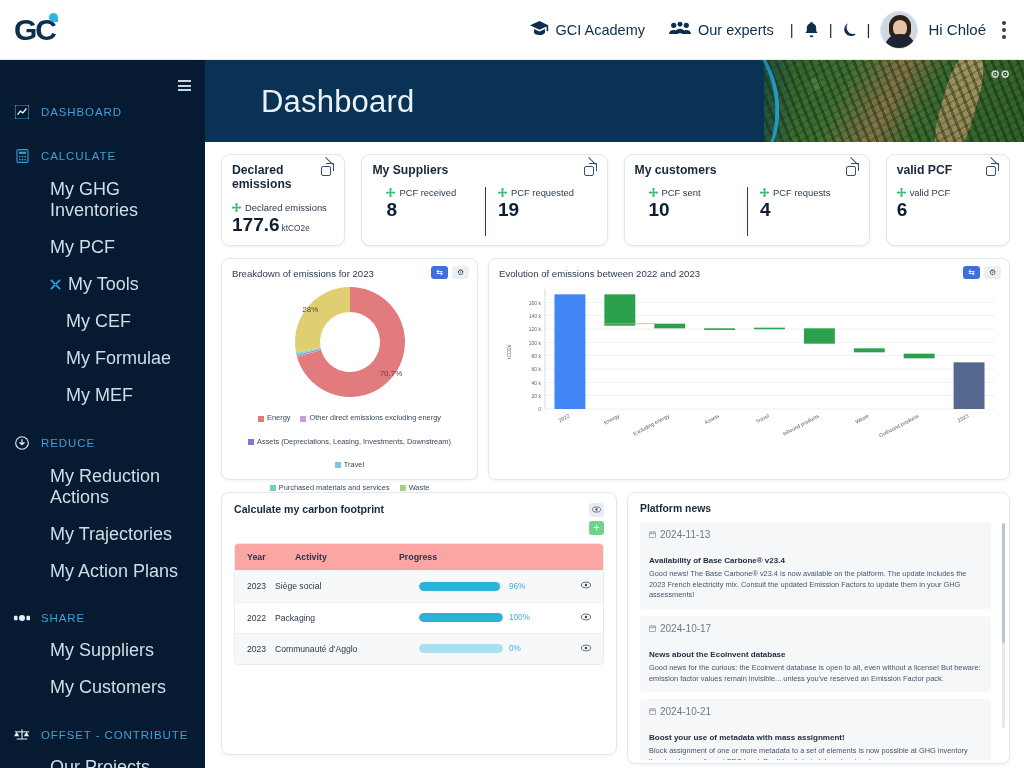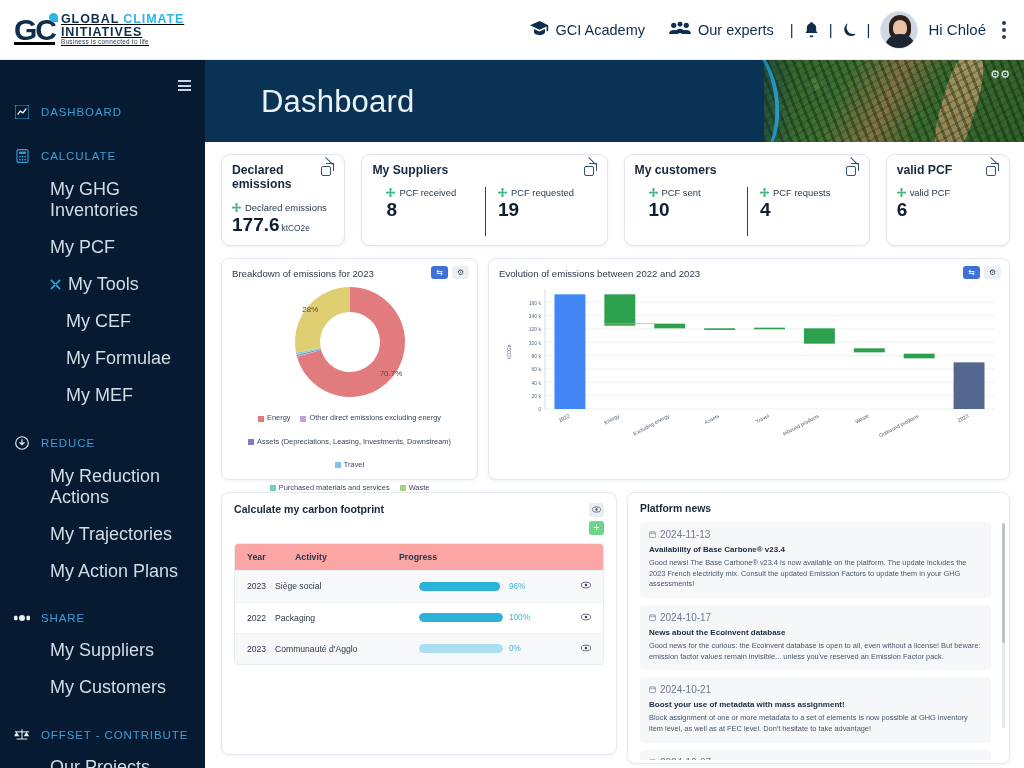--- a/index.html
+++ b/index.html
@@ -10,21 +10,21 @@
     overflow: hidden;
   }
   .app { position: relative; width: 1024px; height: 768px; }
 
   
   .topbar {
     position: absolute; top: 0; left: 0; width: 1024px; height: 60px;
     background: #ffffff; display: flex; align-items: center;
     border-bottom: 1px solid #e9edf2; z-index: 30;
   }
-  .logo-wrap { display: flex; align-items: center; padding-left: 14px; width: 205px; text-decoration: underline; }
+  .logo-wrap { display: flex; align-items: center; padding-left: 14px; width: 205px; }
   .logo-mark {
     font-size: 30px; font-weight: bold; color: #0e2e4d; letter-spacing: -2px;
     line-height: 1; position: relative; margin-right: 6px;
   }
   .logo-mark .swoosh {
     display: inline-block; width: 9px; height: 9px; background: #2cb6e5;
     border-radius: 50% 50% 0 50%; position: absolute; top: -2px; right: -3px;
   }
   .logo-text { line-height: 1.02; }
   .logo-l1 { font-size: 12.5px; font-weight: bold; color: #0e2e4d; letter-spacing: 0.9px; }
@@ -213,42 +213,37 @@
   .bar-track { width: 84px; height: 9px; border-radius: 6px; background: #eaeef2; overflow: hidden; }
   .bar-fill { height: 9px; border-radius: 6px; background: #2bb2d8; }
   .bar-fill.light { background: #a9dff0; }
   .prog-txt { font-size: 8.2px; color: #3bb3d6; }
   .c-eye { width: 34px; text-align: center; }
 
   .news-title { font-size: 10.4px; font-weight: bold; color: #18293d; }
   .news-list { margin-top: 8px; height: 238px; overflow: hidden; padding-right: 6px; }
   .news-item { background: #f6f7f9; border-radius: 4px; padding: 7px 9px 8px 9px; margin-bottom: 7px; }
   .news-date { display:flex; align-items:center; gap: 4px; font-size: 10px; color:#6c7a8a; }
-  .news-h { font-size: 8px; font-weight: bold; color: #1a2a3d; margin-top: 5px; }
+  .news-h { font-size: 8px; font-weight: bold; color: #1a2a3d; margin-top: 16px; }
   .news-p { font-size: 7.4px; color: #44556a; line-height: 1.45; margin-top: 4px; }
   .news-scroll {
     position: absolute; right: 4px; top: 30px; width: 3px; height: 205px;
     background: #e4e9ee; border-radius: 2px;
   }
   .news-scroll i { display:block; width:3px; height: 120px; background:#b9c3cd; border-radius:2px; }
 </style>
 </head>
 <body>
 
 <div class="app">
 
   <div class="topbar">
     <div class="logo-wrap">
       <div class="logo-mark">
         <span>GC</span><span class="swoosh"></span>
-      </div>
-      <div class="logo-text">
-        <div class="logo-l1"><span>GLOBAL </span><span class="cyan">CLIMATE</span></div>
-        <div class="logo-l2">INITIATIVES</div>
-        <div class="logo-l3">Business is connected to life</div>
       </div>
     </div>
 
     <div class="topnav">
       <div class="topnav-item">
         <span>
           <svg width="19" height="15" viewBox="0 0 24 19">
               <path fill="#0e2e4d" d="M12 0 0 5.5l12 5.5 9-4.1v6.1h2V5.5zM5 10v4c0 2.2 3.1 4 7 4s7-1.8 7-4v-4l-7 3.2z"></path>
             </svg>
         </span>

